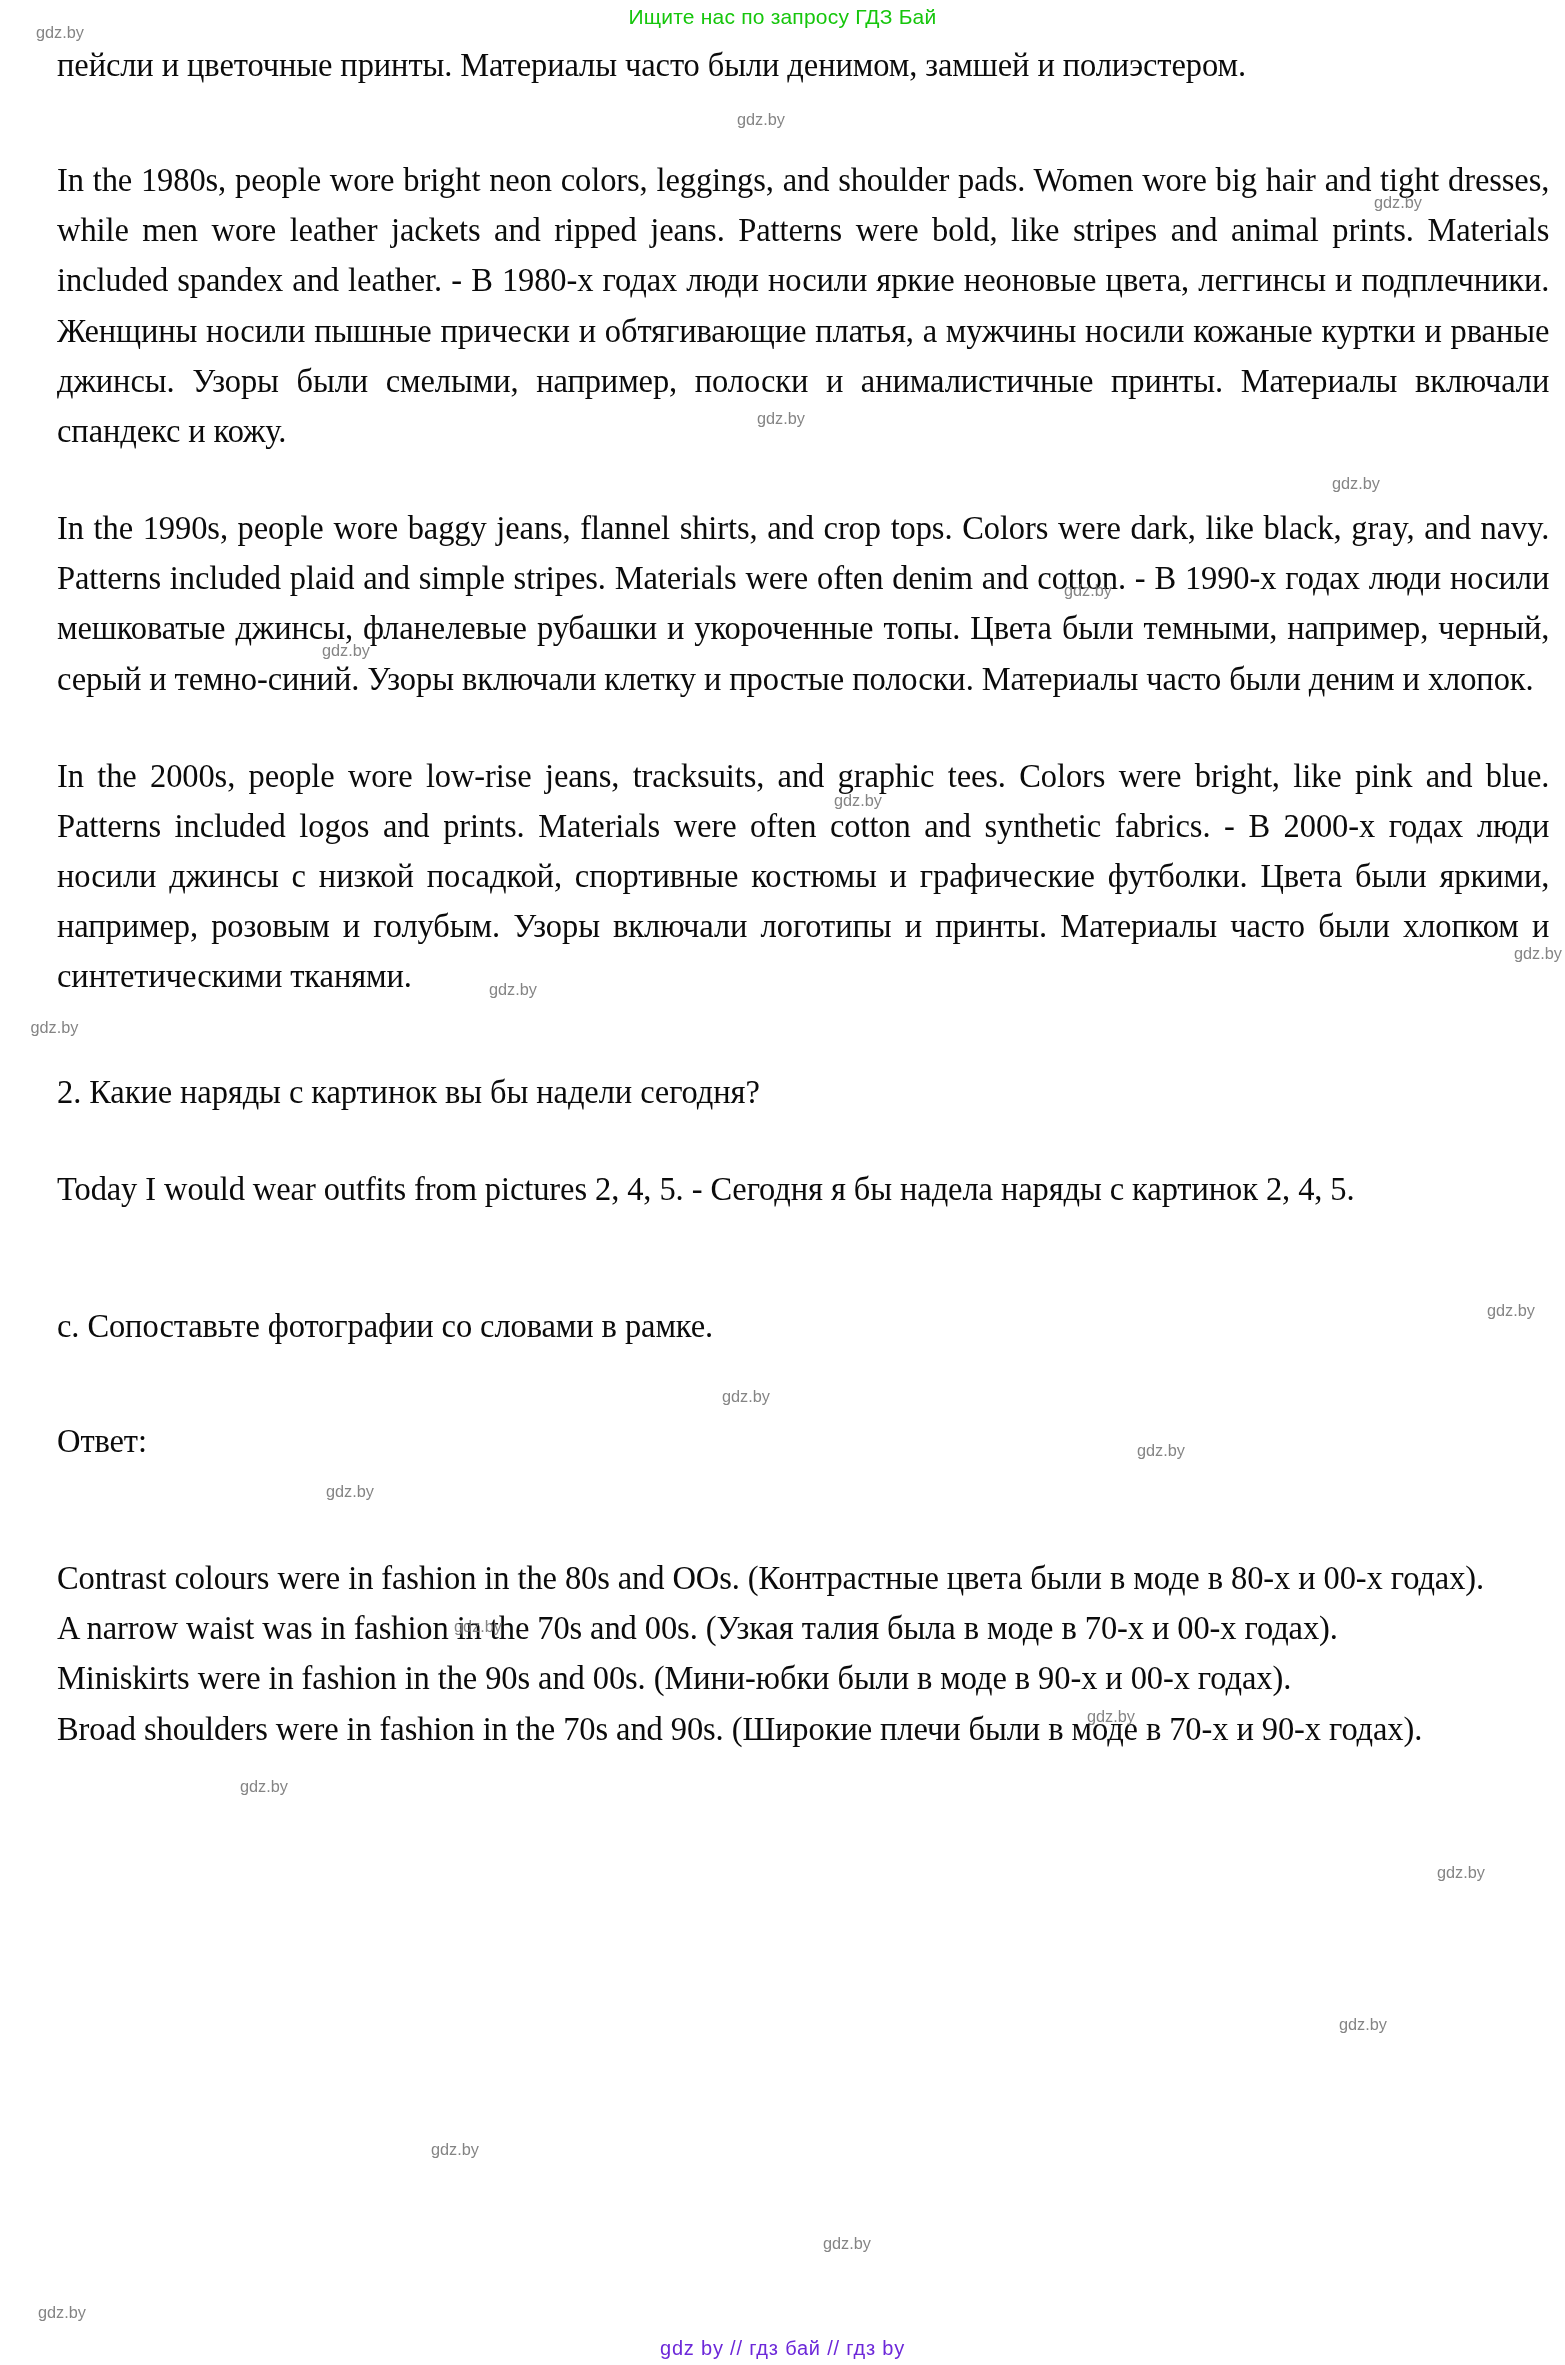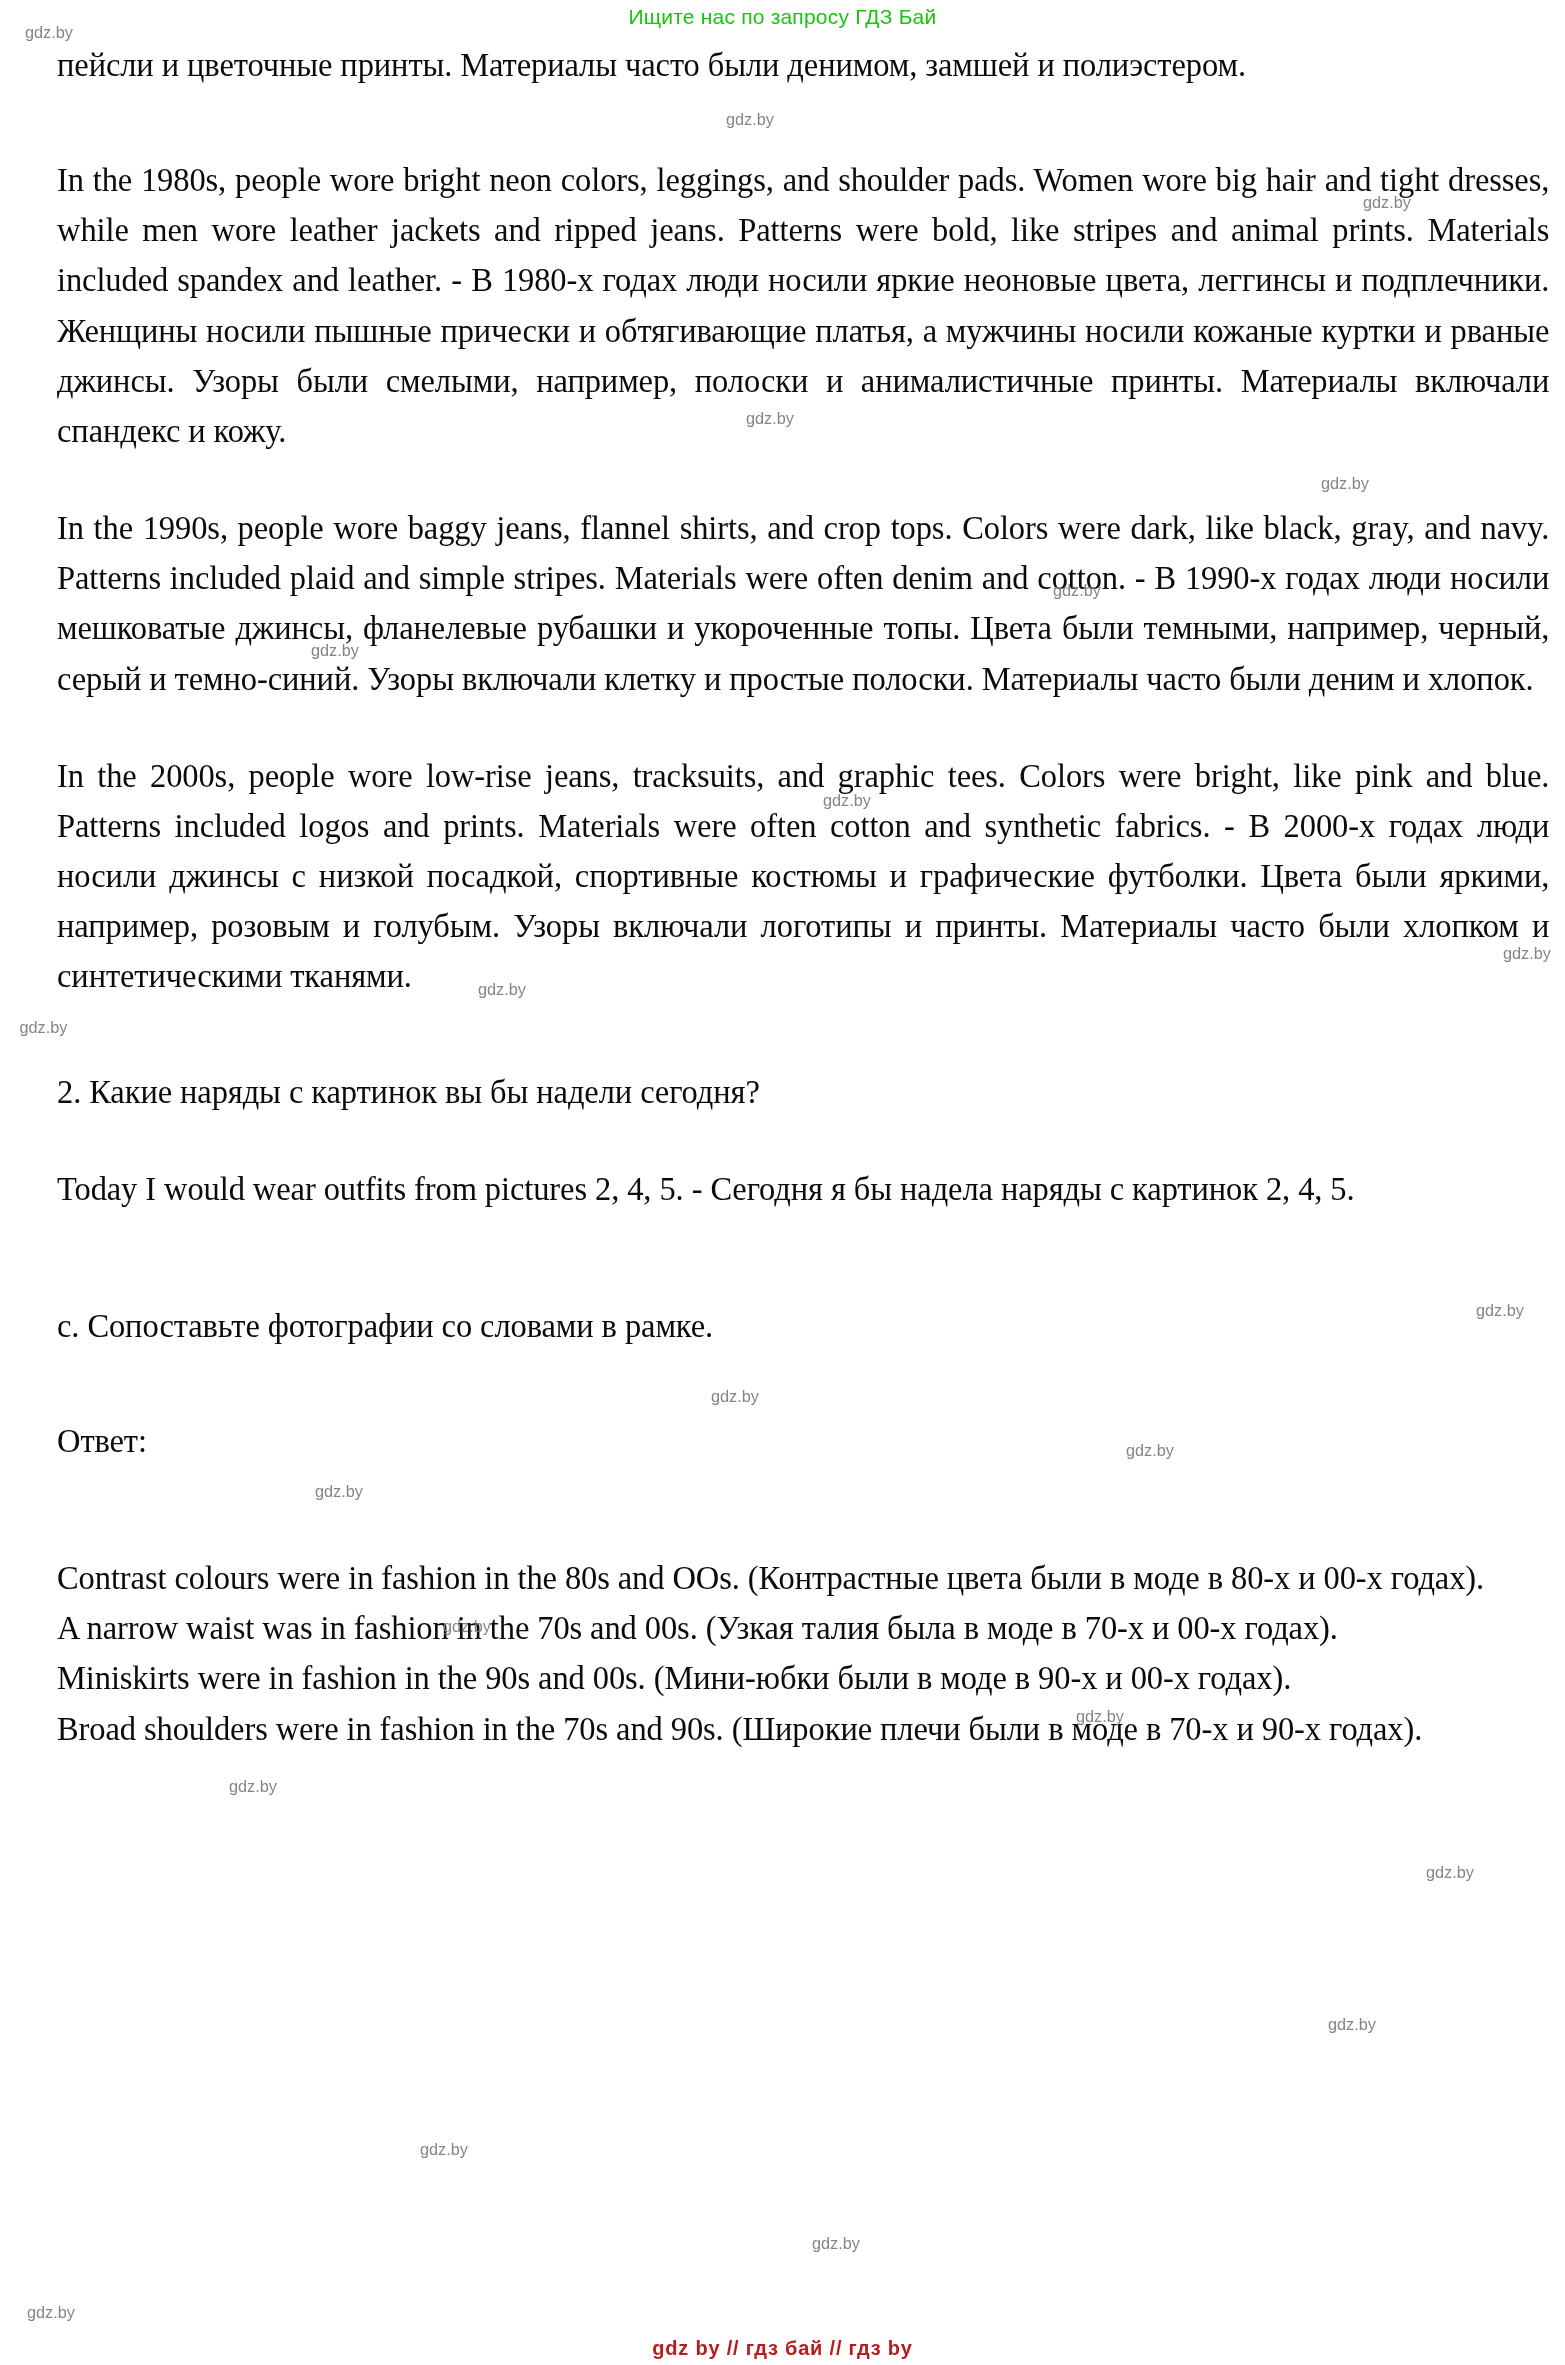--- a/index.html
+++ b/index.html
@@ -62,35 +62,36 @@
   .wm {
     position: absolute;
     font-family: "Liberation Sans", "DejaVu Sans", sans-serif;
     font-size: 16.3px;
     font-weight: 500;
     color: #7a7a7a;
     opacity: 0.92;
     white-space: nowrap;
     z-index: 6;
     pointer-events: none;
+    margin-left: 11px;
   }
 
   
   .footer-bar {
     position: absolute;
     bottom: 6.2px;
     left: 0; width: 100%;
     text-align: center;
     z-index: 5;
   }
   .footer-bar .footer-text {
     font-family: "Liberation Sans", "DejaVu Sans", sans-serif;
     font-size: 20px;
-    font-weight: 700;
-    color: #b91c1c;
+    font-weight: 400;
+    color: #6d28d9;
     letter-spacing: 0.8px;
   }
 </style>
 </head>
 <body>
 
 <div class="header-bar">
   <span class="header-text">Ищите нас по запросу ГДЗ Бай</span>
 </div>
 

